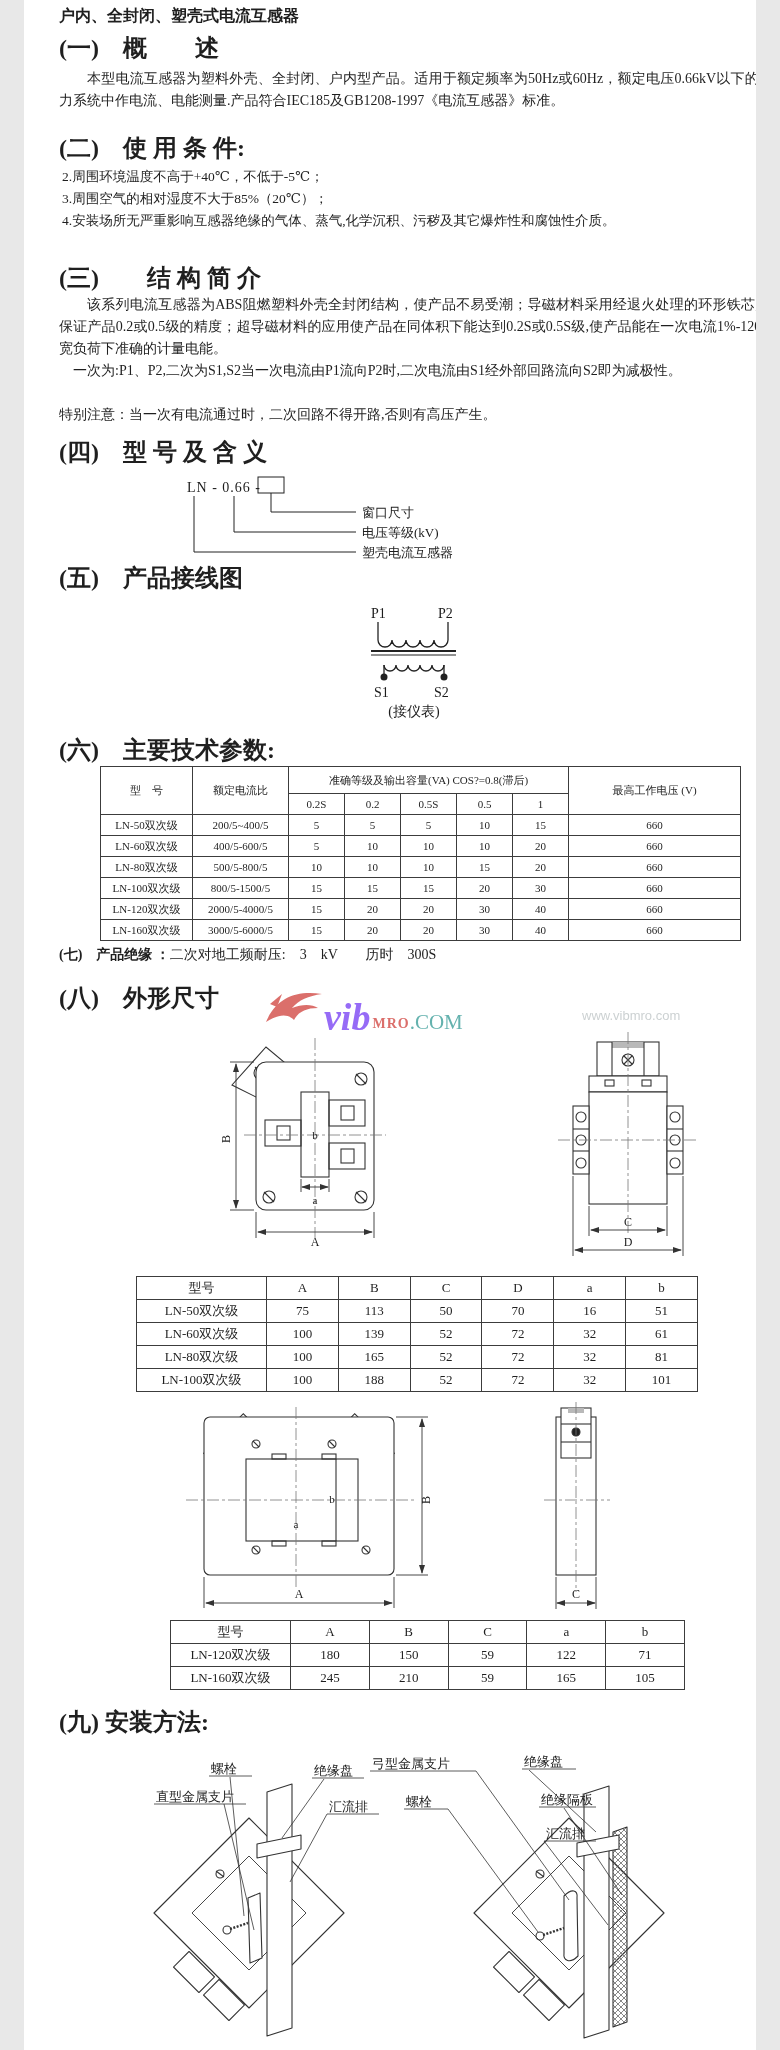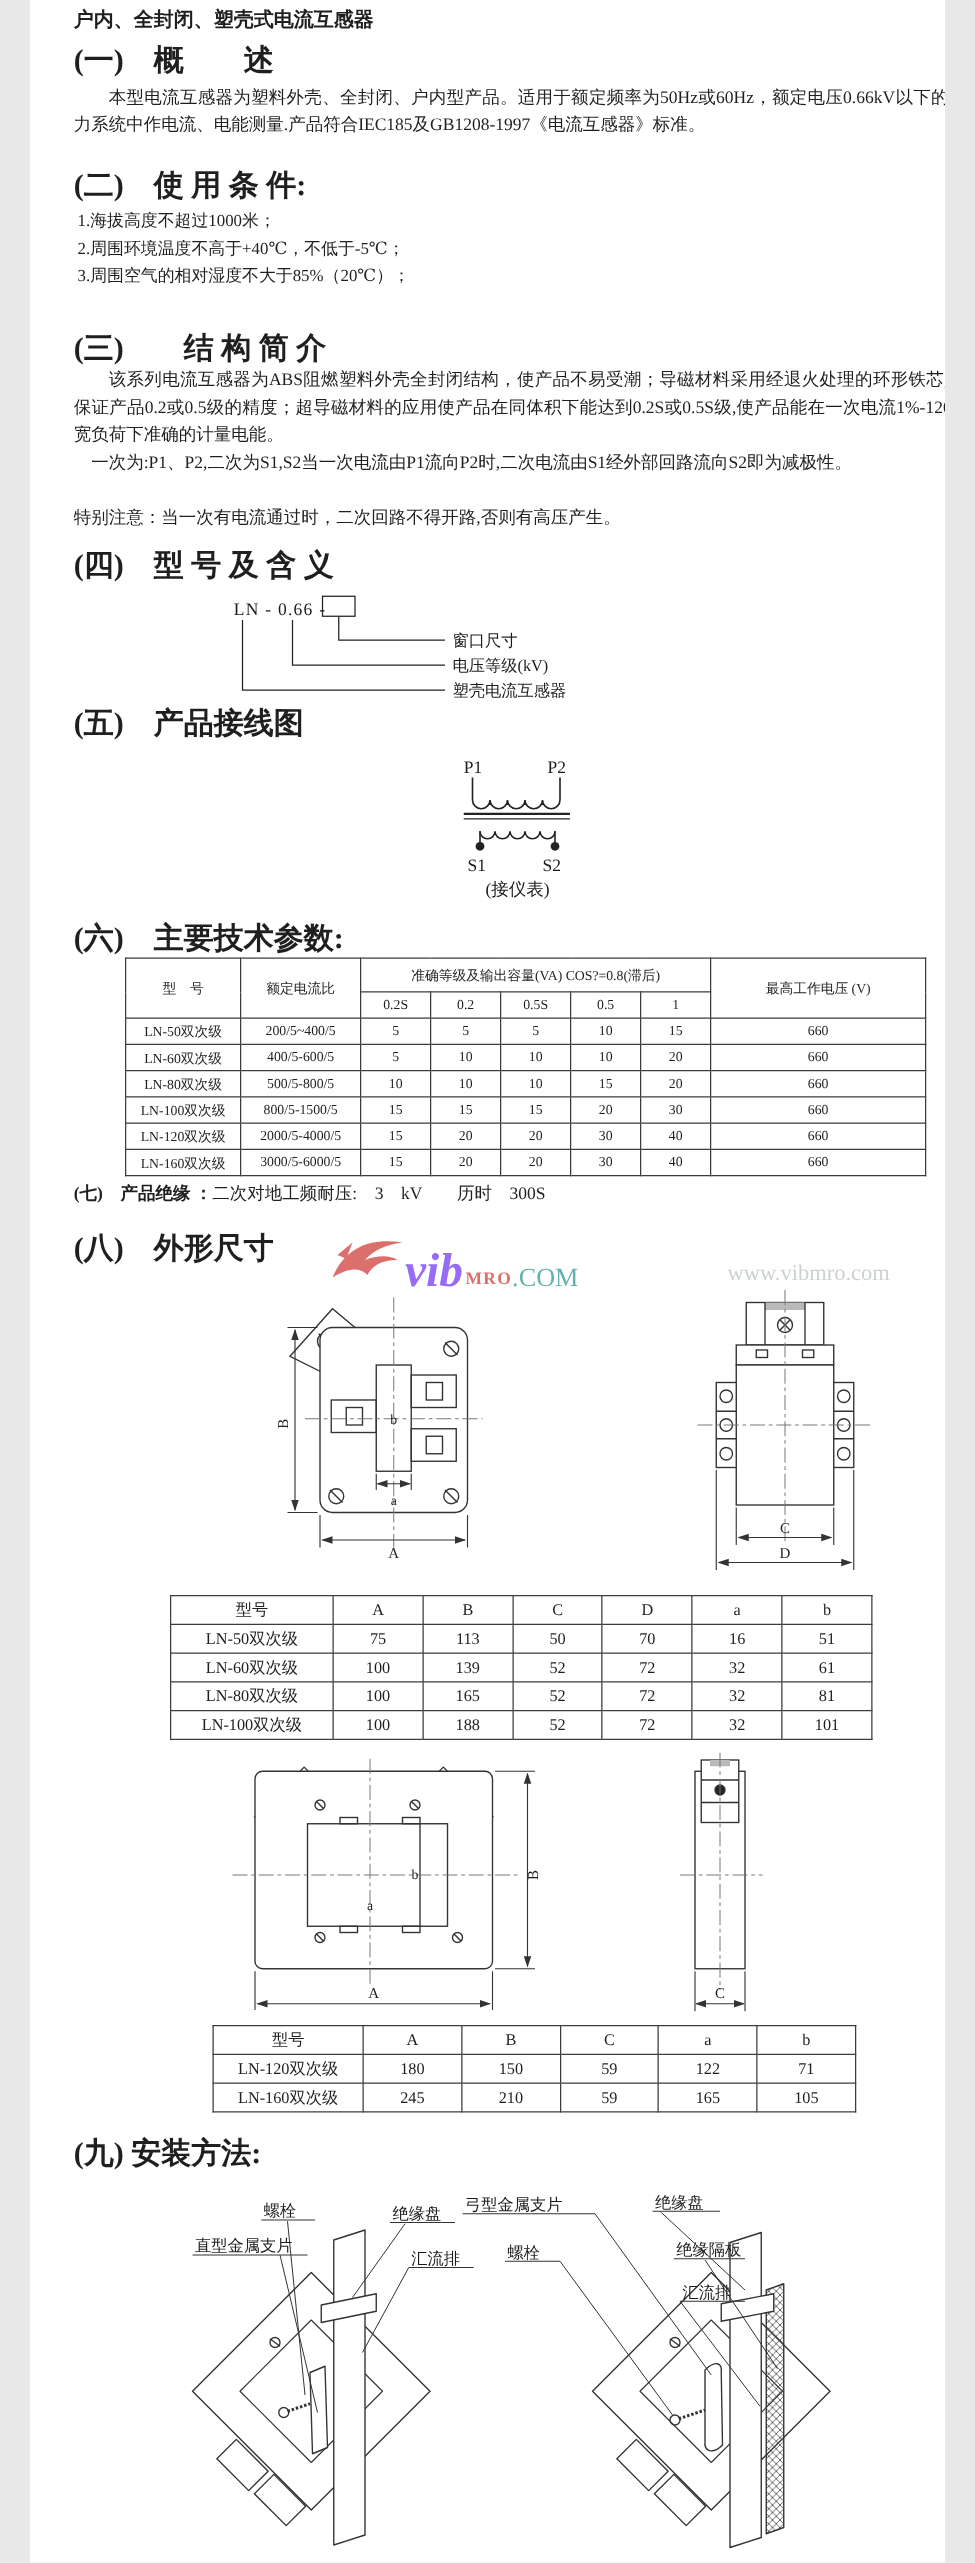--- a/index.html
+++ b/index.html
@@ -21,37 +21,37 @@
   .ttable thead tr:first-child th{height:24px;}
   .dtable{font-size:13px;}
   .dtable th,.dtable td{border:1px solid #3c3c3c;text-align:center;vertical-align:middle;
      font-weight:normal;padding:1px 6px;height:20px;overflow:hidden;}
   svg{font-family:"Liberation Serif","DejaVu Serif",serif;}
   svg text{fill:#1c1c1c;}
   .watermark{display:flex;align-items:flex-end;opacity:.9;}
   .wm-script{font-style:italic;font-size:38px;line-height:38px;color:#8b5cf6;margin-left:-16px;font-weight:bold;}
   .wm-mro{color:#d8605c;font-weight:bold;font-size:14px;margin-left:2px;margin-bottom:4px;letter-spacing:1px;}
   .wm-com{color:#54aaa6;font-size:21px;margin-bottom:1px;}
-  .wm-url{font-size:18px;color:#ccd1d2;font-family:Liberation Serif, serif;}
+  .wm-url{font-size:13px;color:#ccd1d2;font-family:Liberation Sans, sans-serif;}
 </style>
 </head>
 <body>
 
 <div class="page">
 
   <div class="abs title">户内、全封闭、塑壳式电流互感器</div>
 
   <div class="abs h" style="top:32px">(一)　概　　述</div>
   <div class="abs body-p ind2" style="top:68px">本型电流互感器为塑料外壳、全封闭、户内型产品。适用于额定频率为50Hz或60Hz，额定电压0.66kV以下的电力系统中作电流、电能测量.产品符合IEC185及GB1208-1997《电流互感器》标准。</div>
 
   <div class="abs h" style="top:132px">(二)　使 用 条 件:</div>
   <div class="abs" style="top:166px;left:38px;width:714px">
-    <div class="li">1.海拔高度不超过1000米；</div>
       <div class="li">2.周围环境温度不高于+40℃，不低于-5℃；</div>
       <div class="li">3.周围空气的相对湿度不大于85%（20℃）；</div>
+      <div class="li">4.安装场所无严重影响互感器绝缘的气体、蒸气,化学沉积、污秽及其它爆炸性和腐蚀性介质。</div>
   </div>
 
   <div class="abs h" style="top:262px">(三)　　结 构 简 介</div>
   <div class="abs body-p ind2" style="top:294px">该系列电流互感器为ABS阻燃塑料外壳全封闭结构，使产品不易受潮；导磁材料采用经退火处理的环形铁芯,以保证产品0.2或0.5级的精度；超导磁材料的应用使产品在同体积下能达到0.2S或0.5S级,使产品能在一次电流1%-120%宽负荷下准确的计量电能。</div>
   <div class="abs body-p ind1" style="top:360px">一次为:P1、P2,二次为S1,S2当一次电流由P1流向P2时,二次电流由S1经外部回路流向S2即为减极性。</div>
   <div class="abs body-p" style="top:404px">特别注意：当一次有电流通过时，二次回路不得开路,否则有高压产生。</div>
 
   <div class="abs h" style="top:436px">(四)　型 号 及 含 义</div>
 
   <svg class="abs" style="top:462px;left:0" width="780" height="100" viewBox="0 0 780 100">

